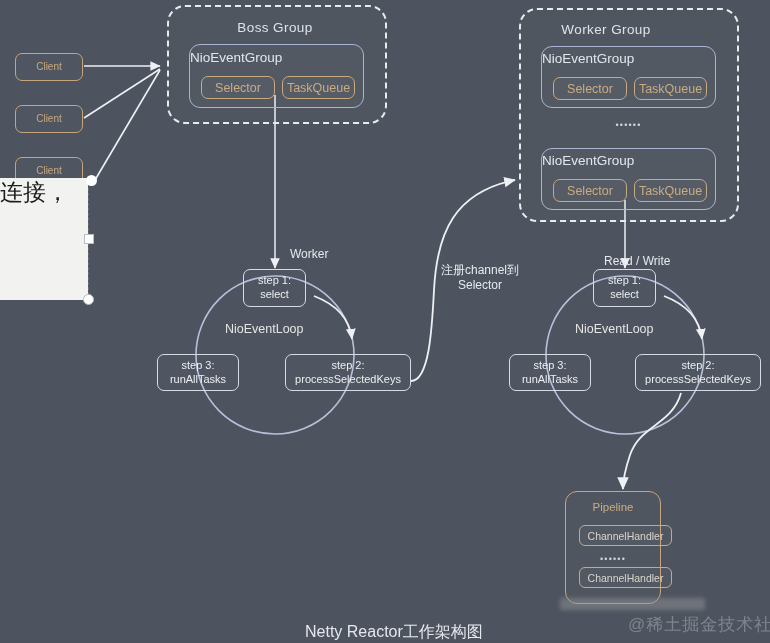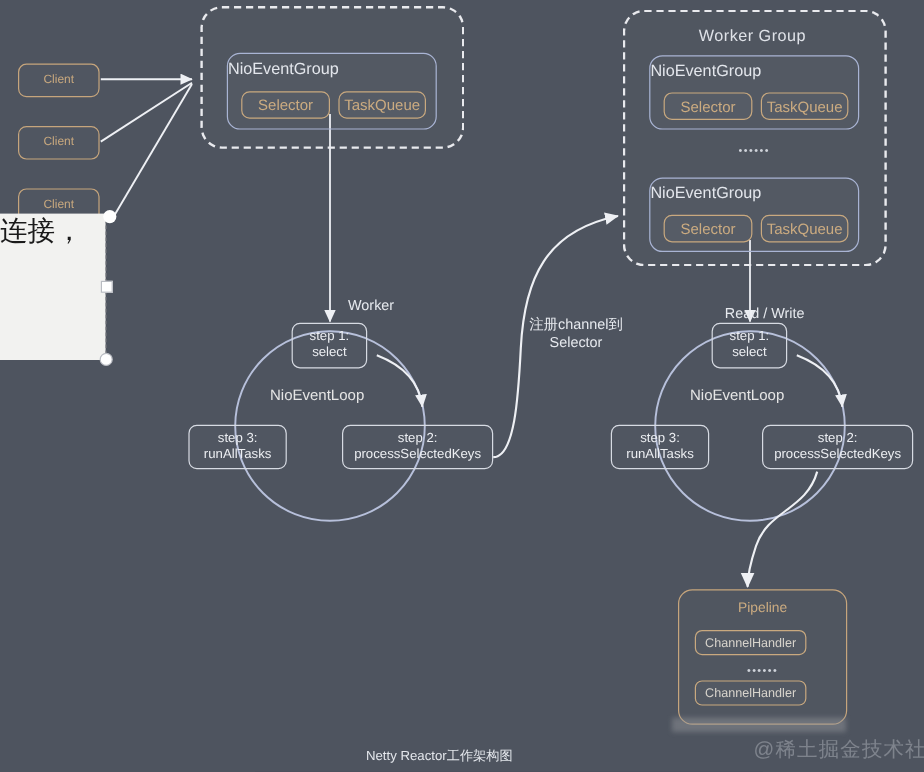--- a/index.html
+++ b/index.html
@@ -135,21 +135,21 @@
     color: #d8d4cc;
     font-size: 10.5px;
     display: flex;
     align-items: center;
     justify-content: center;
     background: rgba(255,255,255,0.02);
   }
   .caption {
     position: absolute;
     color: #e4e7ec;
-    font-size: 11px;
+    font-size: 16px;
     white-space: nowrap;
   }
   .watermark {
     position: absolute;
     color: rgba(225,228,234,0.33);
     font-size: 17px;
     white-space: nowrap;
     letter-spacing: 1px;
   }
   
@@ -245,34 +245,35 @@
   </div>
   <div class="box client-box" style="left:15px; top:105px; width:68px; height:28px;">
     <span>Client</span>
   </div>
   <div class="box client-box" style="left:15px; top:157px; width:68px; height:28px;">
     <span>Client</span>
   </div>
 
   <div class="group-dashed" style="position:absolute; left:167px; top:5px; width:216px; height:115px;">
   </div>
+  <div class="group-title" style="left:167px; top:20px; width:216px;">Boss Group</div>
 
   <div class="neg-box" style="left:189px; top:44px; width:175px; height:64px;">
     <div class="neg-title" style="top:5px;">NioEventGroup</div>
     <div class="sub-box" style="left:11px; top:31px; width:74px; height:23px;">
       <span>Selector</span>
     </div>
     <div class="sub-box" style="left:92px; top:31px; width:73px; height:23px;">
       <span>TaskQueue</span>
     </div>
   </div>
 
   <div class="group-dashed" style="position:absolute; left:519px; top:8px; width:216px; height:210px;">
   </div>
-  <div class="group-title" style="left:519px; top:22px; width:216px;">Worker Group</div>
+  <div class="group-title" style="left:498px; top:22px; width:216px;">Worker Group</div>
 
   <div class="neg-box" style="left:541px; top:46px; width:175px; height:62px;">
     <div class="neg-title" style="top:4px;">NioEventGroup</div>
     <div class="sub-box" style="left:11px; top:30px; width:74px; height:23px;">
       <span>Selector</span>
     </div>
     <div class="sub-box" style="left:92px; top:30px; width:73px; height:23px;">
       <span>TaskQueue</span>
     </div>
   </div>
@@ -325,21 +326,21 @@
   <div class="step-box" style="left:635px; top:354px; width:126px; height:37px;">
     <span>step 2:</span>
     <span>processSelectedKeys</span>
   </div>
 
   <div class="step-box" style="left:509px; top:354px; width:82px; height:37px;">
     <span>step 3:</span>
     <span>runAllTasks</span>
   </div>
 
-  <div class="pipe-box" style="left:565px; top:491px; width:141px; height:113px;">
+  <div class="pipe-box" style="left:565px; top:491px; width:96px; height:113px;">
     <div class="pipe-title" style="top:9px;">Pipeline</div>
     <div class="handler-box" style="left:13px; top:33px; width:93px; height:21px;">
       <span>ChannelHandler</span>
     </div>
     <div class="dots" style="top:62px;">••••••</div>
     <div class="handler-box" style="left:13px; top:75px; width:93px; height:21px;">
       <span>ChannelHandler</span>
     </div>
   </div>
 

